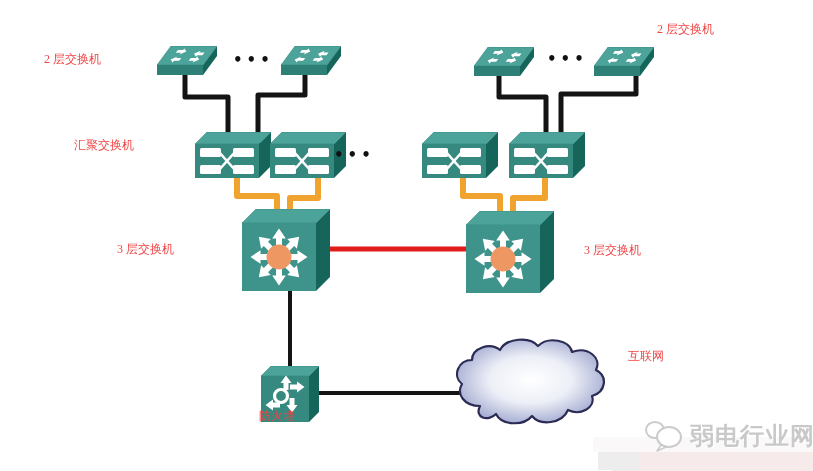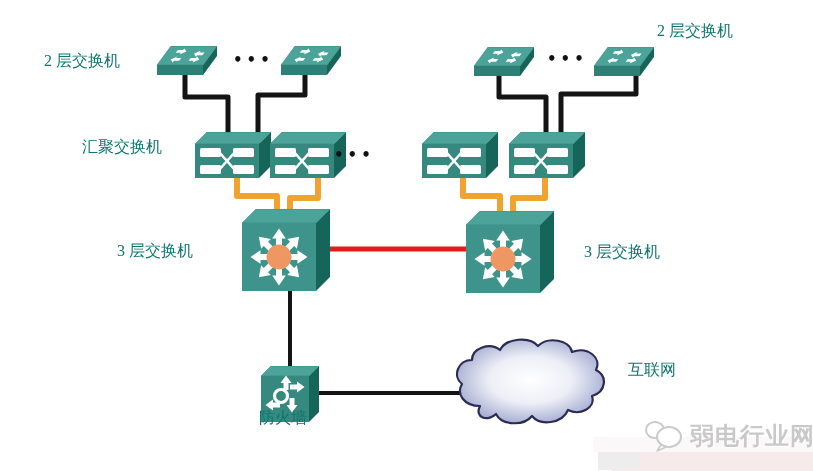--- a/index.html
+++ b/index.html
@@ -1,20 +1,20 @@
 <!DOCTYPE html>
 <html><head>
 <meta charset="utf-8">
 <style>
   html,body{margin:0;padding:0;background:#ffffff;}
   .stage{position:relative;width:813px;height:471px;background:#ffffff;overflow:hidden;
          font-family:"Liberation Serif",serif;}
   .wires{position:absolute;left:0;top:0;z-index:1;}
   .device{position:absolute;z-index:2;line-height:0;}
-  .lbl{position:absolute;z-index:3;font-size:16px;color:#0f766e;white-space:nowrap;}
+  .lbl{position:absolute;z-index:3;font-size:12px;color:#ef4444;white-space:nowrap;}
   .dots{position:absolute;z-index:3;font-family:"DejaVu Sans",sans-serif;font-weight:bold;
         font-size:15px;letter-spacing:4px;color:#111;}
   .watermark{position:absolute;left:643px;top:419px;z-index:4;display:flex;align-items:center;gap:5px;}
   .watermark .wm-text{font-family:"Liberation Sans",sans-serif;font-weight:bold;font-size:24px;
         color:#C9C9C9;text-shadow:1px 1px 0 #ffffff;letter-spacing:1px;white-space:nowrap;}
   .artifact{position:absolute;z-index:0;}
   .art1{left:612px;top:452px;width:201px;height:19px;background:#F7EAEA;}
   .art2{left:598px;top:452px;width:42px;height:18px;background:#EDEDED;}
   .art3{left:593px;top:437px;width:220px;height:15px;background:#F6F3F3;opacity:.6;}
 </style>
@@ -183,25 +183,25 @@
         <use href="#sym-cloud"></use>
       </svg>
   </div>
 
   <div class="dots" style="left:233px;top:51px">•••</div>
   <div class="dots" style="left:547px;top:50px">•••</div>
   <div class="dots" style="left:334px;top:146px">•••</div>
 
   <div class="lbl" style="left:44px;top:51px">2 层交换机</div>
   <div class="lbl" style="left:657px;top:21px">2 层交换机</div>
-  <div class="lbl" style="left:82px;top:137px">汇聚交换机</div>
+  <div class="lbl" style="left:74px;top:137px">汇聚交换机</div>
   <div class="lbl" style="left:117px;top:241px">3 层交换机</div>
   <div class="lbl" style="left:584px;top:242px">3 层交换机</div>
   <div class="lbl" style="left:259px;top:408px">防火墙</div>
-  <div class="lbl" style="left:628px;top:360px">互联网</div>
+  <div class="lbl" style="left:628px;top:348px">互联网</div>
 
   <div class="watermark">
     <svg width="42" height="34" viewBox="0 0 42 34">
       <ellipse cx="12" cy="11" rx="9" ry="8" fill="#ffffff" stroke="#CBCBCB" stroke-width="2"></ellipse>
       <ellipse cx="26" cy="18" rx="12" ry="10" fill="#ffffff" stroke="#CBCBCB" stroke-width="2"></ellipse>
       <path d="M18,26 L14,32 L23,28 Z" fill="#ffffff" stroke="#CBCBCB" stroke-width="1.5" stroke-linejoin="round"></path>
     </svg>
     <span class="wm-text">弱电行业网</span>
   </div>
 

